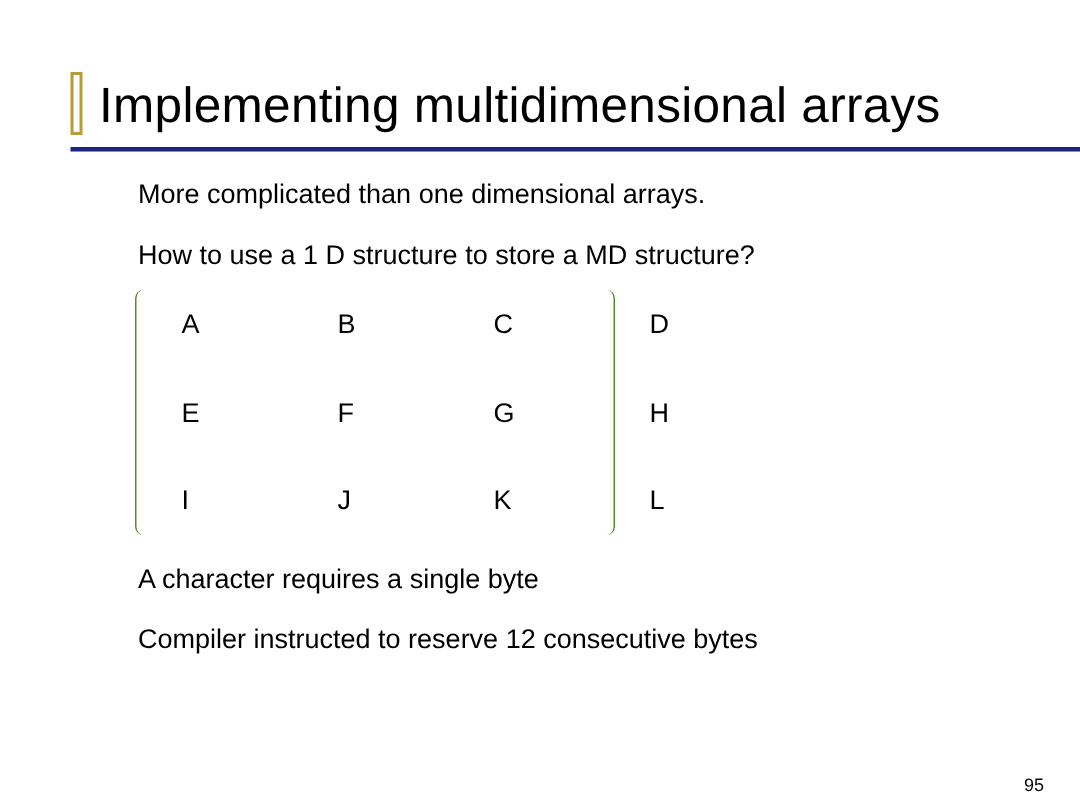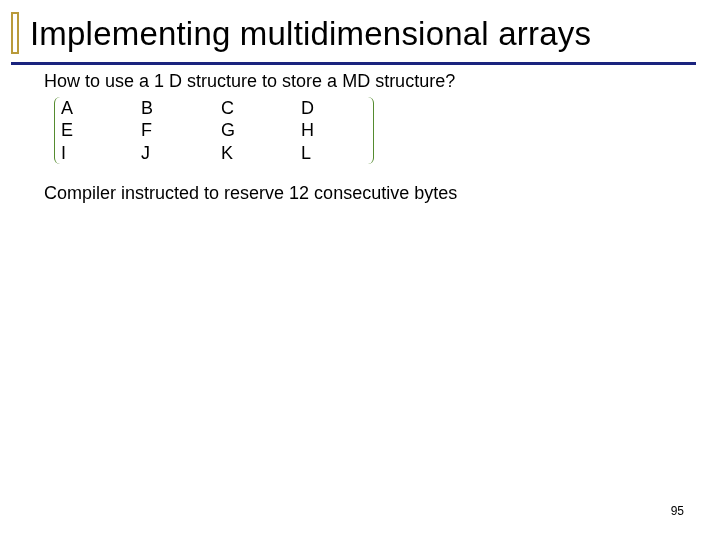--- a/index.html
+++ b/index.html
@@ -1,15 +1,15 @@
 <!DOCTYPE html>
 <html><head>
   <meta charset="utf-8">
   <style>
-    * { margin: 0; padding: 0; box-sizing: border-box; }
+    * { margin: 12px; padding: 0; box-sizing: border-box; }
     body {
       width: 720px;
       height: 540px;
       font-family: Arial, Helvetica, sans-serif;
       background: #fff;
       position: relative;
       overflow: hidden;
     }
     .accent-box {
       position: absolute;
@@ -71,20 +71,21 @@
     .inline-emph { font-weight: bold; }
   </style>
 </head>
 <body>
 
 <div class="accent-box"></div>
 <div class="title">Implementing multidimensional arrays</div>
 <div class="underline"></div>
 
 <div class="content">
+  <div class="para">More complicated than one dimensional arrays.</div>
 
 
   <div class="para tight">How to use a 1 D structure to store a MD structure?</div>
 
   <div class="grid-outer">
     <div class="grid-row">
       <div class="grid-cell">A</div>
       <div class="grid-cell">B</div>
       <div class="grid-cell">C</div>
       <div class="grid-cell">D</div>
@@ -96,18 +97,19 @@
       <div class="grid-cell">H</div>
     </div>
     <div class="grid-row">
       <div class="grid-cell">I</div>
       <div class="grid-cell">J</div>
       <div class="grid-cell">K</div>
       <div class="grid-cell">L</div>
     </div>
   </div>
 
+  <div class="para">A character requires a single byte</div>
 
   <div class="para">Compiler instructed to reserve 12 consecutive bytes</div>
 
 </div>
 
 <div class="pagenum">95</div>
 
 </body></html>

